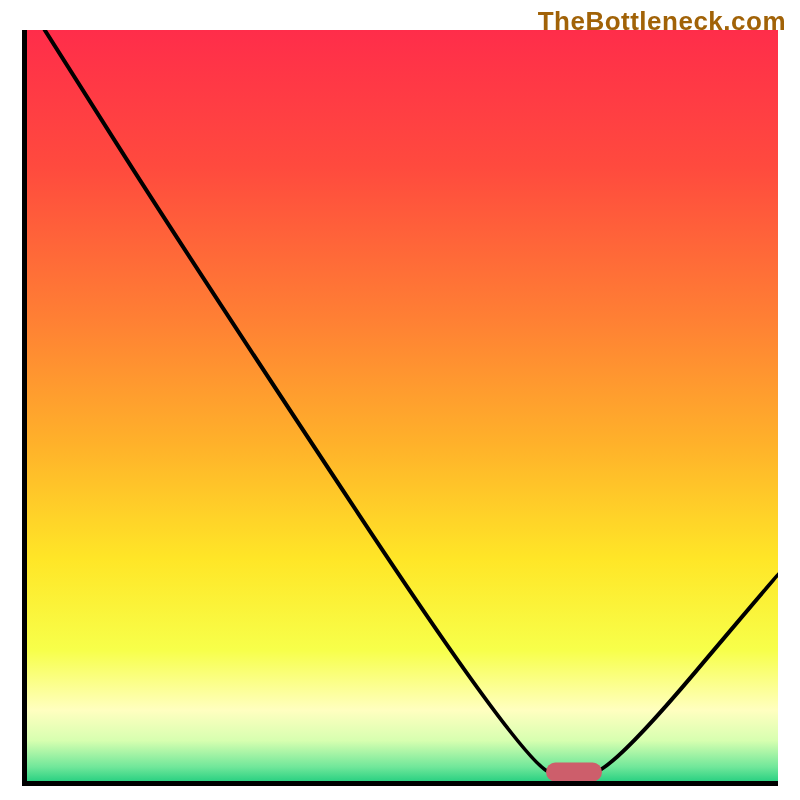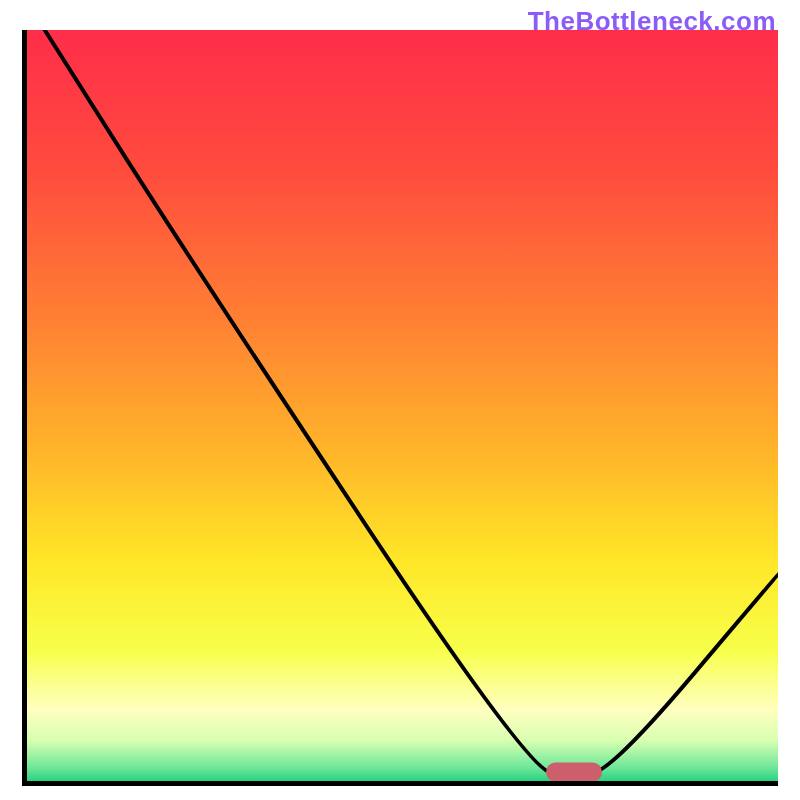--- a/index.html
+++ b/index.html
@@ -5,25 +5,25 @@
   * { margin: 0; padding: 0; box-sizing: border-box; }
   html, body { width: 800px; height: 800px; overflow: hidden; background: #fff; }
   .stage {
     position: relative;
     width: 800px;
     height: 800px;
   }
   .watermark {
     position: absolute;
     top: 6px;
-    right: 24px;
+    right: 14px;
     font-family: Arial, Helvetica, sans-serif;
     font-size: 26px;
     font-weight: bold;
-    color: #8b5cf6;
+    color: #a16207;
     letter-spacing: 0.5px;
   }
   .plot {
     position: absolute;
     left: 22px;
     top: 30px;
     width: 756px;
     height: 756px;
   }
   .axis-v {

